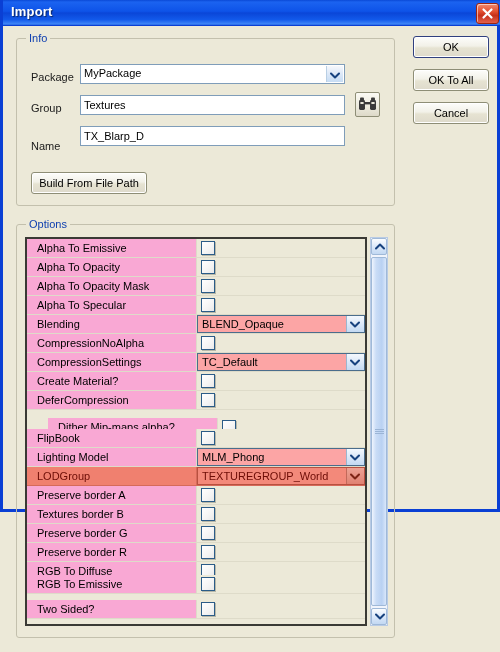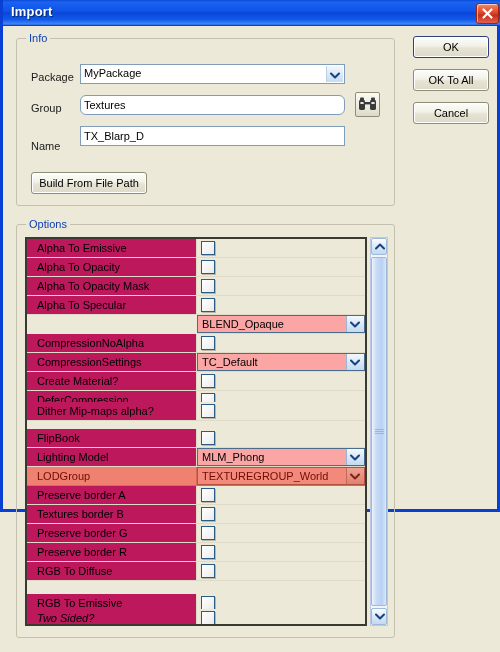--- a/index.html
+++ b/index.html
@@ -92,21 +92,21 @@
     position:absolute;box-sizing:border-box;
     background:#ece9d8;
     border:2px solid #3a3a35;
     overflow:hidden;
   }
   .row{position:absolute;left:0;width:100%;height:19px;box-sizing:border-box;}
   .row .rn{
     position:absolute;left:0;top:0;width:170px;height:19px;
     box-sizing:border-box;
     border-bottom:1px solid #dedbc9;border-right:1px solid #dedbc9;
-    background:#be185d;
+    background:#f9a8d4;
   }
   .row .rn b{
     position:absolute;left:10px;top:3px;font-weight:normal;
     font-size:11px;color:#000;white-space:nowrap;
   }
   .row .rv{
     position:absolute;left:170px;right:0;top:0;height:19px;
     box-sizing:border-box;
     border-bottom:1px solid #dedbc9;
     background:#ece9d8;
@@ -176,21 +176,21 @@
   <div class="combo" style="left:77px;top:64px;width:265px;">
     <div class="cv">MyPackage</div>
     <div class="cb">
       <svg class="chev" width="10" height="7" viewBox="0 0 10 7">
         <path d="M1 1.5 L5 5.5 L9 1.5" stroke="#17427e" stroke-width="2" fill="none" stroke-linecap="round" stroke-linejoin="round"></path>
       </svg>
     </div>
   </div>
 
   <div class="lbl" style="left:28px;top:102px;">Group</div>
-  <div class="txt" style="left:77px;top:95px;width:265px;border-radius:6px;">Textures</div>
+  <div class="txt" style="left:77px;top:95px;width:265px;">Textures</div>
   <div class="iconbtn" style="left:352px;top:92px;width:25px;height:25px;">
     <svg width="19" height="15" viewBox="0 0 19 15" style="position:absolute;left:2px;top:4px;">
       <rect x="1" y="3" width="6" height="10" rx="1.4" fill="#3a3a3a"></rect>
       <rect x="12" y="3" width="6" height="10" rx="1.4" fill="#3a3a3a"></rect>
       <rect x="2" y="0.5" width="4" height="3" rx="1" fill="#3a3a3a"></rect>
       <rect x="13" y="0.5" width="4" height="3" rx="1" fill="#3a3a3a"></rect>
       <rect x="7" y="5" width="5" height="2.4" fill="#3a3a3a"></rect>
       <rect x="2.4" y="5" width="3.2" height="2" fill="#e9e7da"></rect>
       <rect x="13.4" y="5" width="3.2" height="2" fill="#e9e7da"></rect>
     </svg>
@@ -244,20 +244,23 @@
       </div>
       <div class="row" style="top: 57px;">
         <div class="rn">
           <b>Alpha To Specular</b>
         </div>
         <div class="rv">
           <div class="cbx"></div>
         </div>
       </div>
       <div class="row" style="top: 76px;">
+        <div class="rn">
+          <b>Blending</b>
+        </div>
         <div class="rv">
           <div class="gcombo">
             <div class="gv">BLEND_Opaque</div>
             <div class="gb">
               <svg width="10" height="7" viewBox="0 0 10 7" style="position:absolute;left:3px;top:5px;">
                 <path d="M1 1.5 L5 5.5 L9 1.5" stroke="#17427e" stroke-width="2" fill="none" stroke-linecap="round" stroke-linejoin="round"></path>
               </svg>
             </div>
           </div>
         </div>
@@ -294,21 +297,21 @@
         </div>
       </div>
       <div class="row" style="top: 152px;">
         <div class="rn">
           <b>DeferCompression</b>
         </div>
         <div class="rv">
           <div class="cbx"></div>
         </div>
       </div>
-      <div class="row" style="top: 163px;">
+      <div class="row" style="top: 179px; margin-left: 21px;">
         <div class="rn">
           <b>Dither Mip-maps alpha?</b>
         </div>
         <div class="rv">
           <div class="cbx"></div>
         </div>
       </div>
       <div class="row" style="top: 190px;">
         <div class="rn">
           <b>FlipBook</b>
@@ -380,29 +383,29 @@
         </div>
       </div>
       <div class="row" style="top: 323px;">
         <div class="rn">
           <b>RGB To Diffuse</b>
         </div>
         <div class="rv">
           <div class="cbx"></div>
         </div>
       </div>
-      <div class="row" style="top: 355px;">
+      <div class="row" style="top: 336px;">
         <div class="rn">
           <b>RGB To Emissive</b>
         </div>
         <div class="rv">
           <div class="cbx"></div>
         </div>
       </div>
-      <div class="row" style="top: 370px; font-style: italic;">
+      <div class="row" style="top: 361px;">
         <div class="rn">
           <b>Two Sided?</b>
         </div>
         <div class="rv">
           <div class="cbx"></div>
         </div>
       </div>
     </div>
 
   <div id="sb" style="left:367px;top:237px;width:18px;height:389px;">

